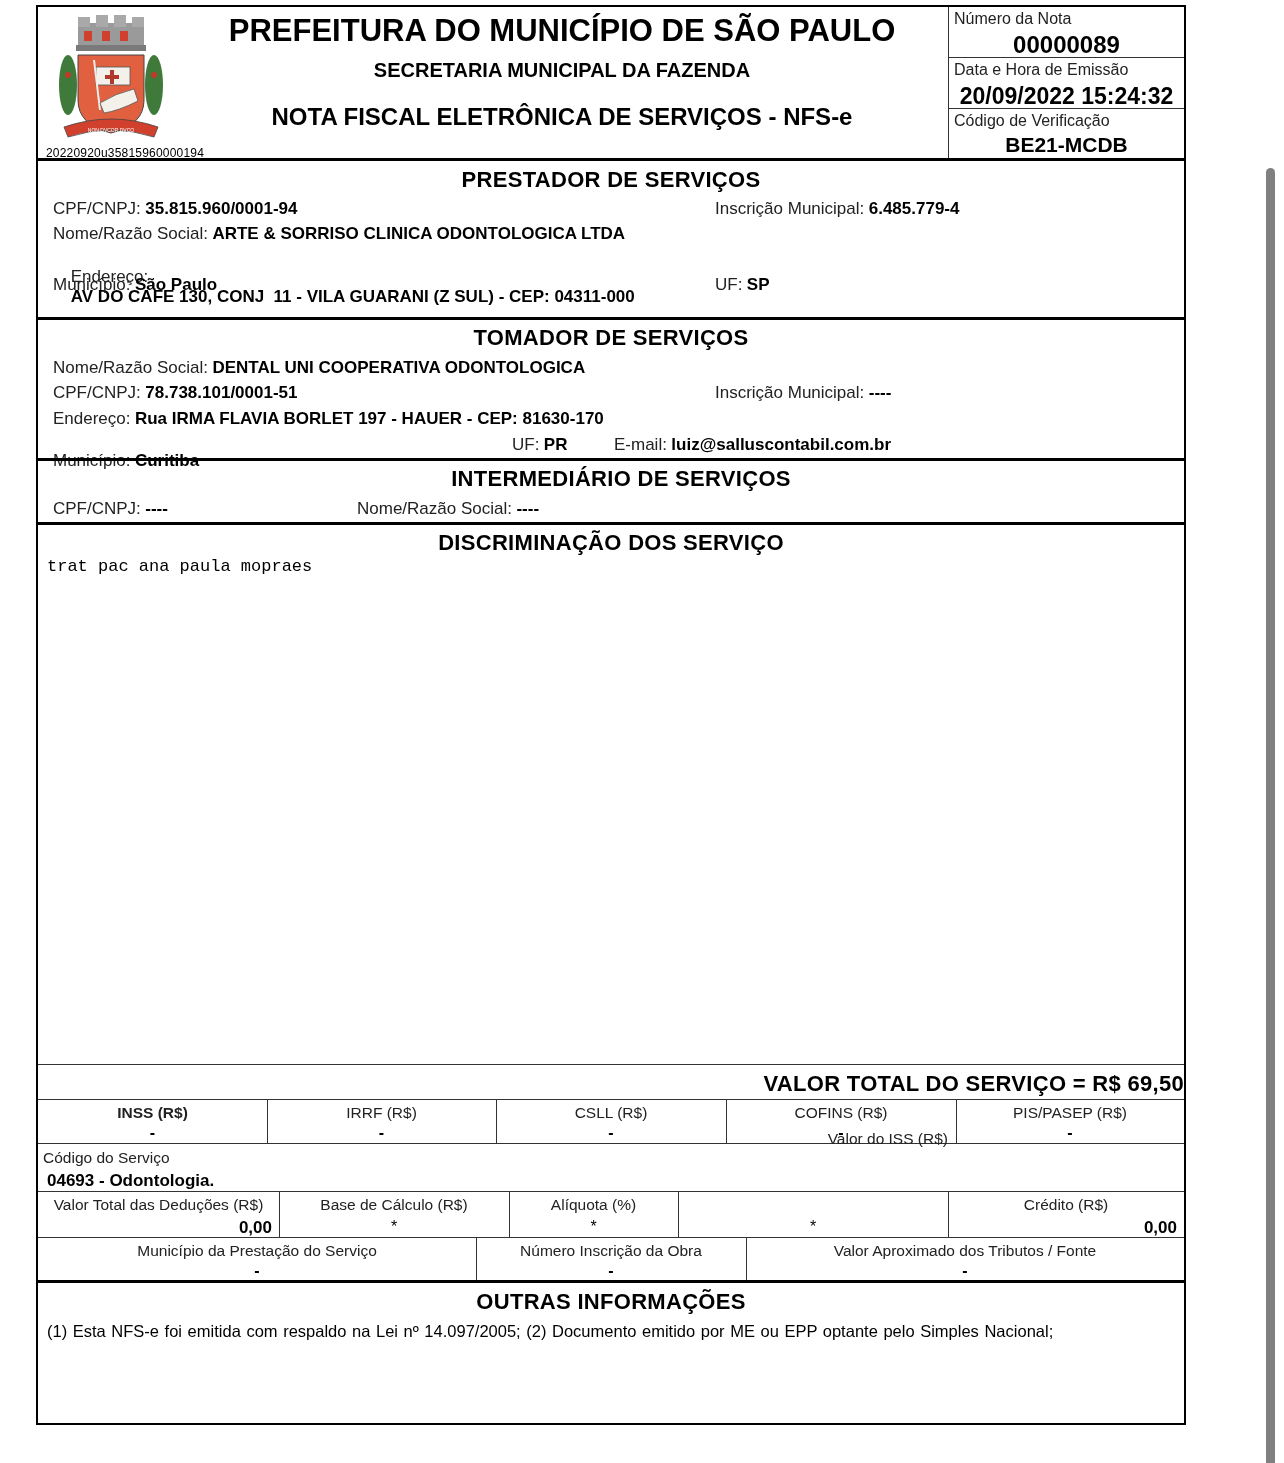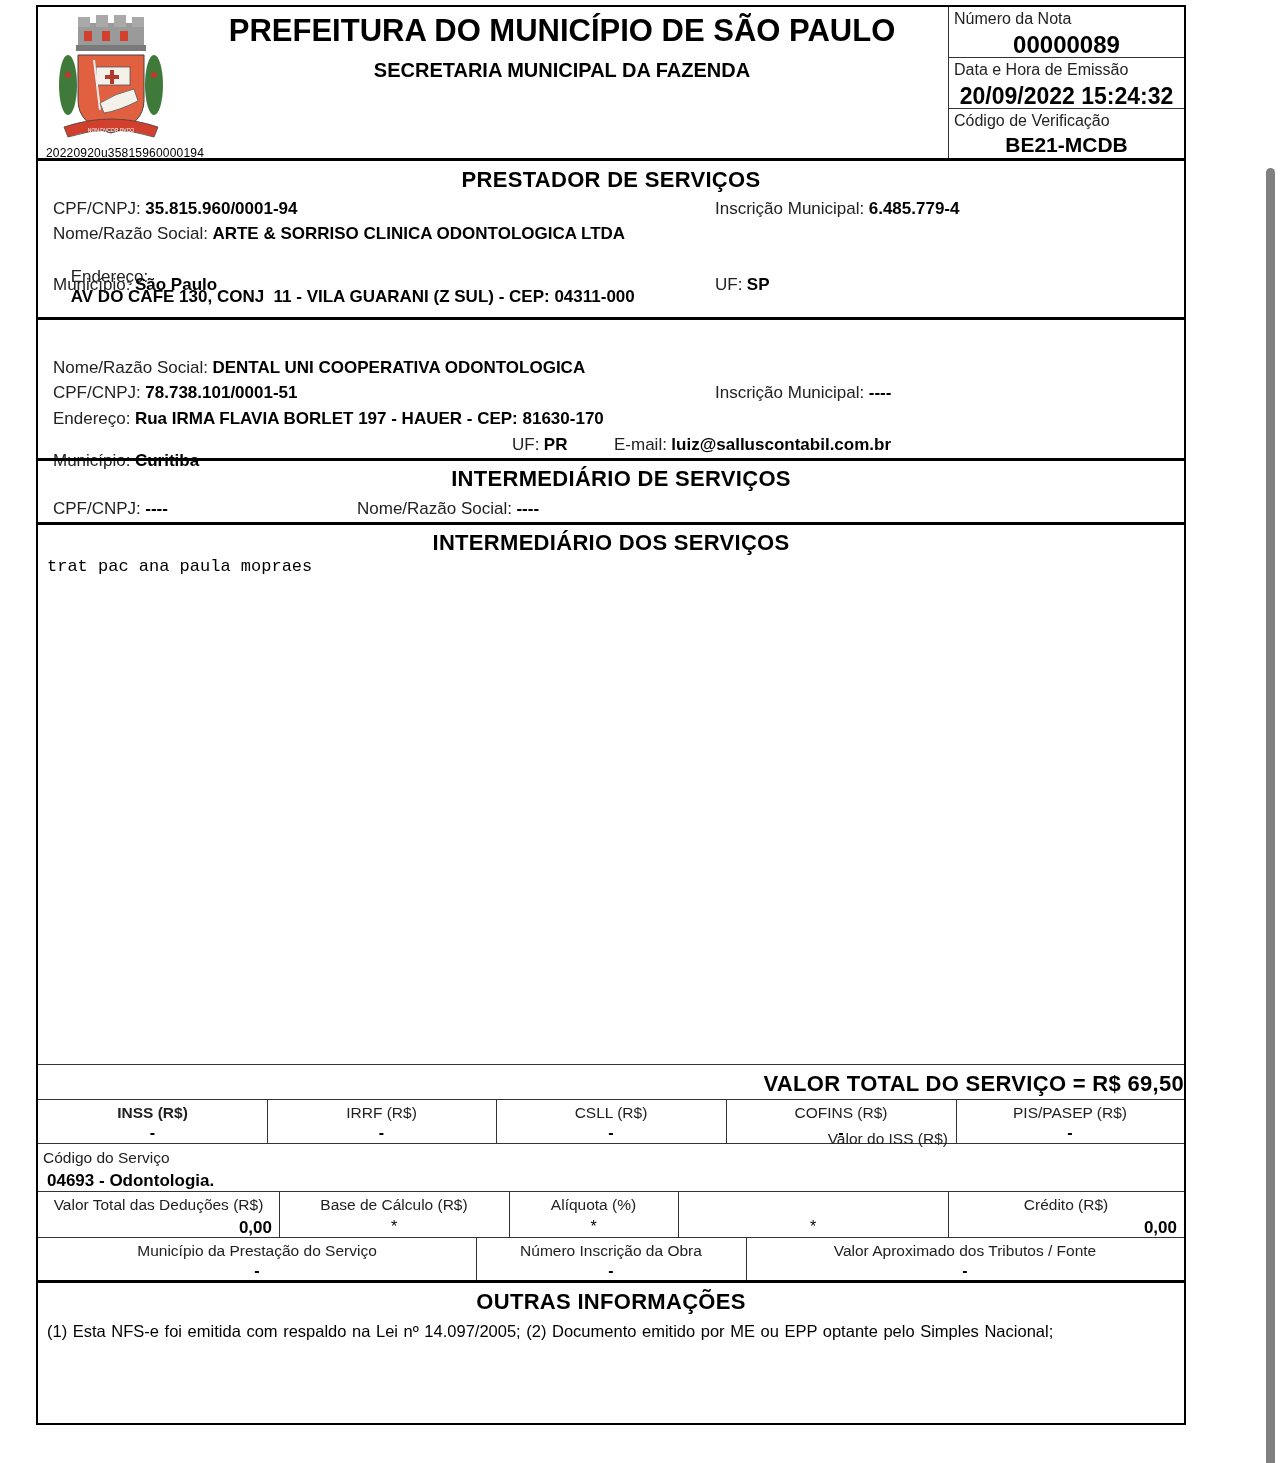--- a/index.html
+++ b/index.html
@@ -50,20 +50,21 @@
       <path d="M44 88 Q60 78 78 74 L82 86 Q62 96 48 98 Z" fill="#f4f0ea" stroke="#555" stroke-width="0.8"></path>
 
       <path d="M8 112 Q55 96 102 112 L98 122 Q55 108 12 122 Z" fill="#d0402c" stroke="#444" stroke-width="0.8"></path>
       <text x="55" y="117" font-size="5" text-anchor="middle" fill="#fff" font-family="Liberation Sans, sans-serif">NON DVCOR DVCO</text>
     </svg>
   </div>
   <div class="abs" style="left:8px; top:139px; font-size:12px; letter-spacing:0.2px;">20220920u35815960000194</div>
 
   <div class="abs" style="left:160px; width:728px; top:6px; text-align:center; font-weight:bold; font-size:31px;">PREFEITURA DO MUNICÍPIO DE SÃO PAULO</div>
   <div class="abs" style="left:160px; width:728px; top:52px; text-align:center; font-weight:bold; font-size:20px;">SECRETARIA MUNICIPAL DA FAZENDA</div>
+  <div class="abs" style="left:160px; width:728px; top:96px; text-align:center; font-weight:bold; font-size:24px;">NOTA FISCAL ELETRÔNICA DE SERVIÇOS - NFS-e</div>
 
   <div class="vline" style="left:910px; top:0; height:151px;"></div>
   <div class="abs" style="left:911px; right:0; top:50px; border-top:1px solid #333;"></div>
   <div class="abs" style="left:911px; right:0; top:101px; border-top:1px solid #333;"></div>
 
   <div class="abs lbl" style="left:916px; top:3px; font-size:16px;">Número da Nota</div>
   <div class="abs" style="left:911px; right:0; top:24px; text-align:center; font-weight:bold; font-size:24px;">00000089</div>
   <div class="abs lbl" style="left:916px; top:54px; font-size:16px;">Data e Hora de Emissão</div>
   <div class="abs" style="left:911px; right:0; top:76px; text-align:center; font-weight:bold; font-size:23px;">20/09/2022 15:24:32</div>
   <div class="abs lbl" style="left:916px; top:105px; font-size:16px;">Código de Verificação</div>
@@ -92,20 +93,21 @@
     <span class="lbl">Município:</span>
     <span class="val">São Paulo</span>
   </div>
   <div class="abs" style="left:677px; top:268px;">
     <span class="lbl">UF:</span>
     <span class="val">SP</span>
   </div>
 
   <div class="hline" style="top:310px;"></div>
 
+  <div class="sect" style="top:318px;">TOMADOR DE SERVIÇOS</div>
   <div class="abs" style="left:15px; top:351px;">
     <span class="lbl">Nome/Razão Social:</span>
     <span class="val">DENTAL UNI COOPERATIVA ODONTOLOGICA</span>
   </div>
   <div class="abs" style="left:15px; top:376px;">
     <span class="lbl">CPF/CNPJ:</span>
     <span class="val">78.738.101/0001-51</span>
   </div>
   <div class="abs" style="left:677px; top:376px;">
     <span class="lbl">Inscrição Municipal:</span>
@@ -135,21 +137,21 @@
     <span class="lbl">CPF/CNPJ:</span>
     <span class="val">----</span>
   </div>
   <div class="abs" style="left:319px; top:492px;">
     <span class="lbl">Nome/Razão Social:</span>
     <span class="val">----</span>
   </div>
 
   <div class="hline" style="top:515px;"></div>
 
-  <div class="sect" style="top:523px;">INTERMEDIÁRIO DOS SERVIÇOS</div>
+  <div class="sect" style="top:523px;">DISCRIMINAÇÃO DOS SERVIÇO</div>
   <div class="abs" style="left:9px; top:550px; font-family:'Liberation Mono', monospace; font-size:17px; white-space:pre;">trat pac ana paula mopraes</div>
 
   <div class="hline thin" style="top:1057px;"></div>
 
   <div class="sect" style="top:1064px;text-align:right;">VALOR TOTAL DO SERVIÇO = R$ 69,50</div>
   <div class="hline thin" style="top:1092px;"></div>
 
   <div class="vline" style="left:229px; top:1092px; height:44px;"></div>
   <div class="vline" style="left:458px; top:1092px; height:44px;"></div>
   <div class="vline" style="left:688px; top:1092px; height:44px;"></div>

